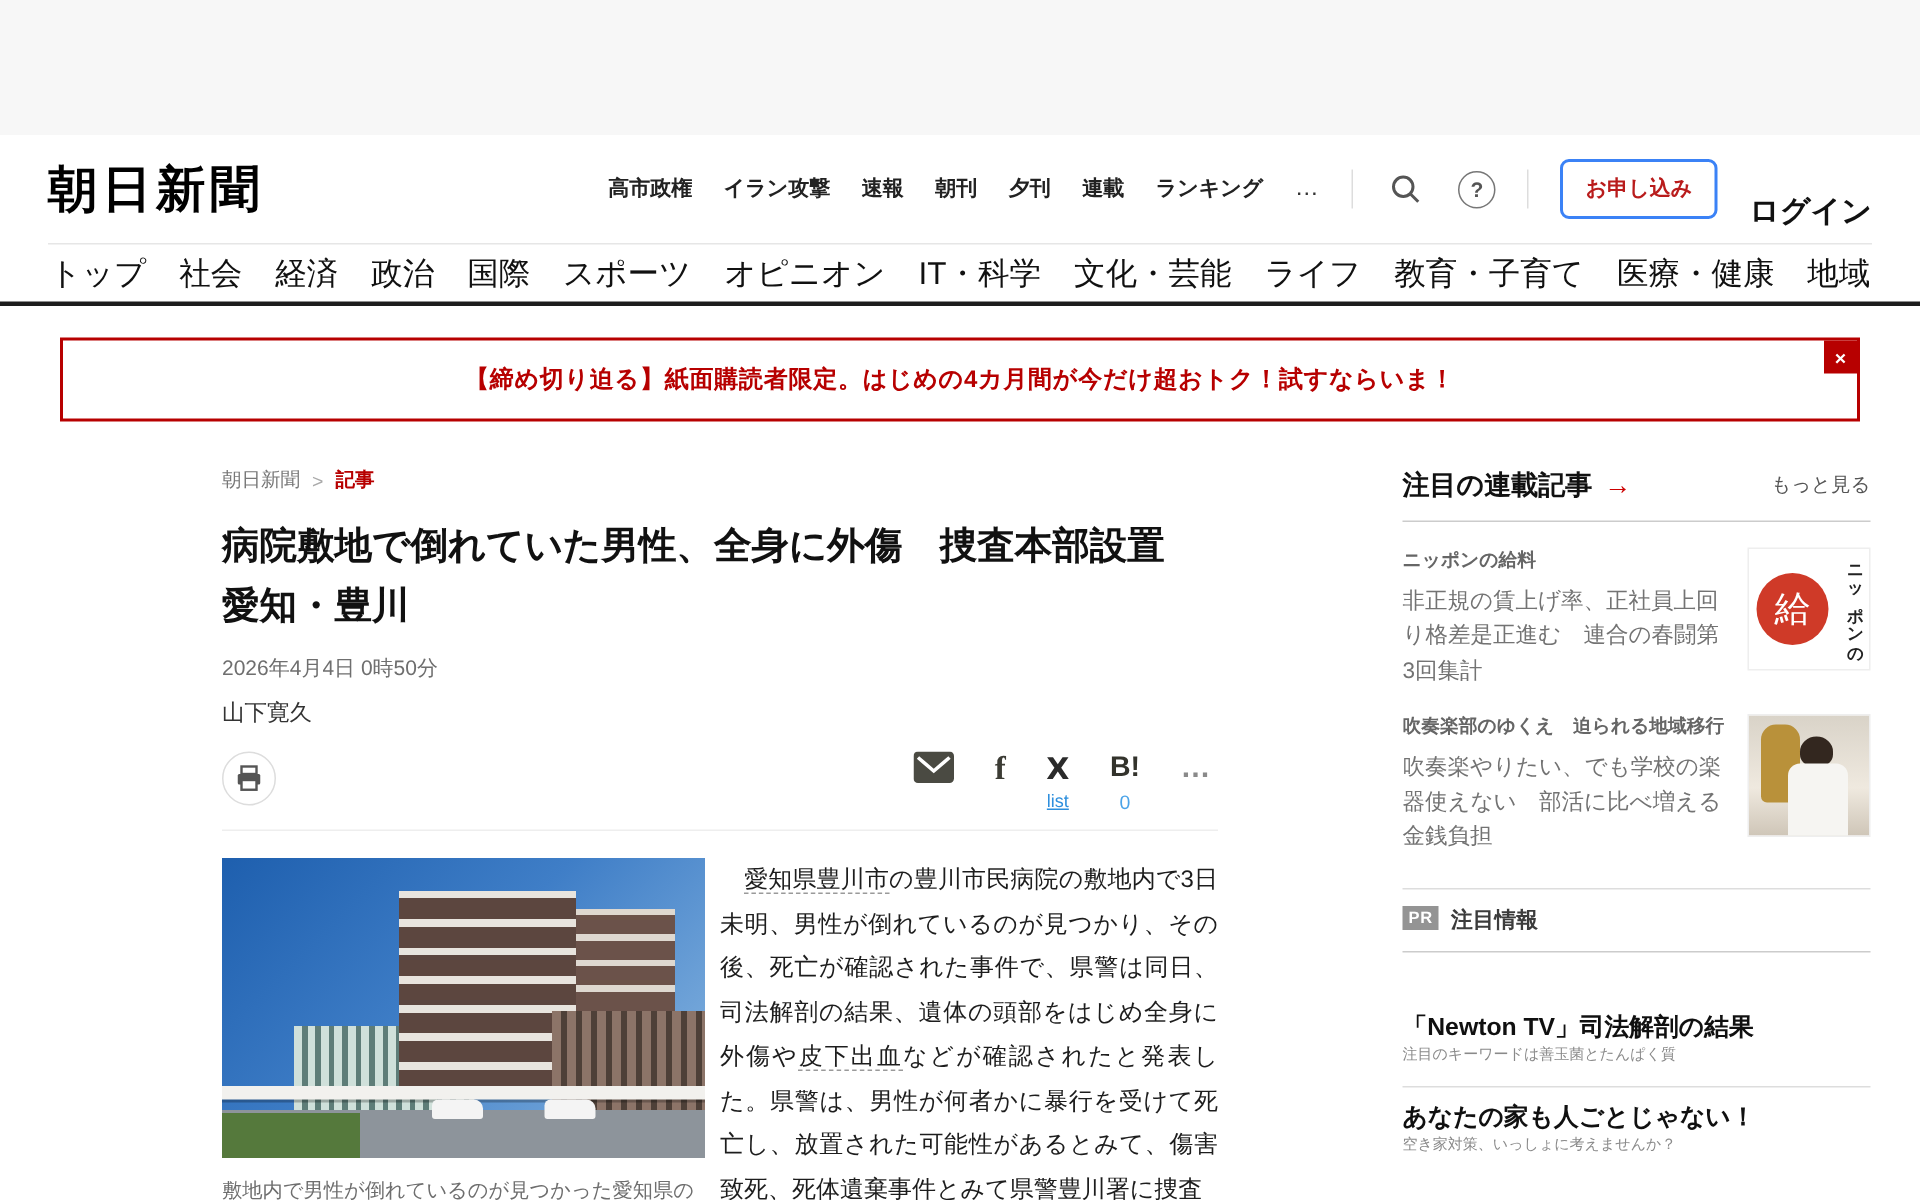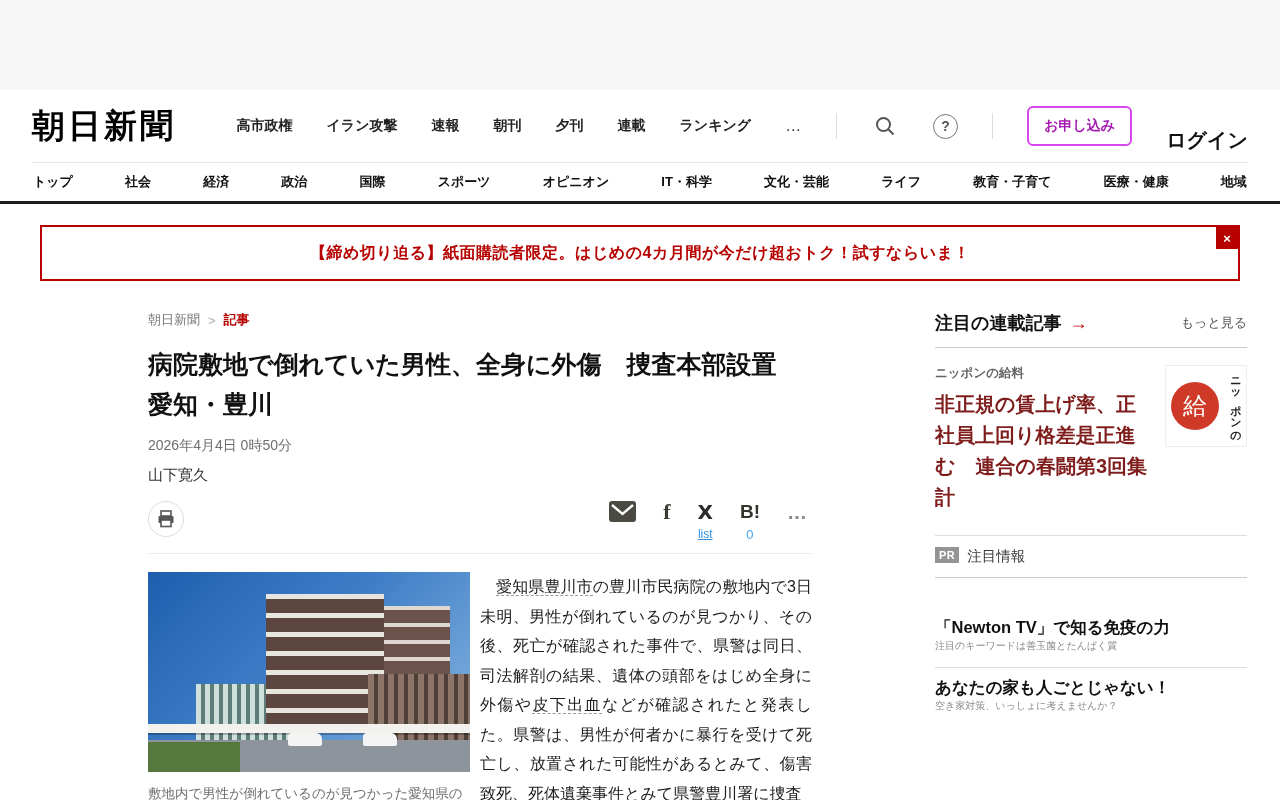--- a/index.html
+++ b/index.html
@@ -6,37 +6,37 @@
   html,body { width:1280px; height:800px; overflow:hidden; background:#fff;
     font-family:"Liberation Sans","DejaVu Sans",sans-serif; color:#222; }
 
   
   .ad-band { height:90px; background:#f7f7f7; }
 
   
   .header { height:72px; display:flex; align-items:center; padding:0 32px; background:#fff; }
   .logo { font-family:"DejaVu Serif","Liberation Serif",serif; font-size:33px; font-weight:700;
     letter-spacing:3px; color:#000; cursor:pointer; }
-  .util { margin-left:auto; display:flex; align-items:center; gap:34px; }
+  .util { margin-left:auto; display:flex; align-items:center; gap:21px; }
   .util a.util-link { font-size:14px; font-weight:700; color:#222; text-decoration:none; white-space:nowrap; cursor:pointer; }
   .util .dots { font-size:16px; color:#333; letter-spacing:1px; cursor:pointer; }
   .vrule { width:1px; height:26px; background:#ddd; }
   .icon-btn { width:28px; height:28px; display:flex; align-items:center; justify-content:center; cursor:pointer; }
   .help-circle { width:25px; height:25px; border:1.5px solid #777; border-radius:50%;
     display:flex; align-items:center; justify-content:center; font-size:14px; color:#555; font-weight:600; cursor:pointer; }
-  .signup-btn { border:2px solid #d946ef; color:#a21caf; font-weight:700; font-size:14px;
+  .signup-btn { border:2px solid #3b82f6; color:#b91c1c; font-weight:700; font-size:14px;
     padding:9px 15px; border-radius:6px; background:#fff; white-space:nowrap; cursor:pointer; }
   .login { font-size:20px; font-weight:700; color:#111; cursor:pointer; white-space:nowrap;margin-top:28px; }
 
   .header-rule { margin:0 32px; border-top:1px solid #e6e6e6; }
 
   
   .main-nav { display:flex; justify-content:space-between; align-items:center;
     padding:0 33px; height:41px; border-bottom:3px solid #1d1d1d; }
-  .main-nav a { font-size:13px; font-weight:700; color:#111; text-decoration:none; white-space:nowrap; cursor:pointer; }
+  .main-nav a { font-size:21px; font-weight:400; color:#111; text-decoration:none; white-space:nowrap; cursor:pointer; }
 
   
   .banner { position:relative; margin:21px 40px 0; height:56px; border:2px solid #b70000;
     display:flex; align-items:center; justify-content:center; background:#fff; }
   .banner-text { color:#b70000; font-size:16px; font-weight:700; letter-spacing:.5px; cursor:pointer; }
   .banner-close { position:absolute; top:0; right:0; width:22px; height:22px; background:#b70000;
     color:#fff; display:flex; align-items:center; justify-content:center; font-size:13px; font-weight:700; cursor:pointer; }
 
   
   .content { display:flex; padding:30px 33px 0 148px; }
@@ -91,36 +91,36 @@
 
   
   .sb-head { display:flex; align-items:center; }
   .sb-title { font-size:18px; font-weight:700; color:#111; cursor:pointer; }
   .sb-arrow { color:#c00; font-size:18px; font-weight:700; margin-left:8px; }
   .sb-more { margin-left:auto; font-size:13px; color:#555; cursor:pointer; }
   .sb-rule { border-top:1px solid #ccc; margin-top:12px; }
   .sb-item { display:flex; margin-top:17px; cursor:pointer; }
   .sb-item-txt { flex:1; padding-right:12px; }
   .sb-cat { font-size:12.5px; color:#666; font-weight:600; }
-  .sb-item-title { margin-top:7px; font-size:20px; font-weight:700; line-height:1.55; color:#7f1d1d; }
+  .sb-item-title { margin-top:7px; font-size:15px; font-weight:400; line-height:1.55; color:#737373; }
   .thumb { width:82px; height:82px; flex:0 0 82px; overflow:hidden; position:relative; border:1px solid #eee; }
   .thumb-stamp { background:#fff; }
   .stamp-circle { position:absolute; left:5px; top:16px; width:48px; height:48px; background:#cf3a28;
     border-radius:50%; display:flex; align-items:center; justify-content:center; color:#fff; font-size:24px; }
   .stamp-text { position:absolute; right:3px; top:4px; writing-mode:vertical-rl; font-size:11px;
     font-weight:700; color:#222; letter-spacing:1px; height:76px; }
   .thumb-band { background:linear-gradient(180deg,#d9d3c8 0%,#efe9df 60%,#cfc6b8 100%); }
   .tuba { position:absolute; left:8px; top:6px; width:26px; height:52px; background:#b9913a; border-radius:10px 10px 4px 4px; }
   .player-hair { position:absolute; left:34px; top:14px; width:22px; height:20px; background:#33271f; border-radius:50% 50% 40% 40%; }
   .player-shirt { position:absolute; left:26px; top:32px; width:40px; height:50px; background:#f6f5f2; border-radius:8px 8px 0 0; }
   .sb-divider { border-top:1px solid #ddd; margin-top:22px; }
 
   .pr-head { display:flex; align-items:flex-start; gap:8px; padding:11px 0; }
   .pr-badge { background:#949494; color:#fff; font-size:11px; font-weight:700; padding:2px 4px; letter-spacing:.5px; }
-  .pr-title { font-size:14.5px; font-weight:400; color:#3c3c3c; }
+  .pr-title { font-size:14.5px; font-weight:700; color:#3c3c3c; }
   .pr-items { margin-top:30px; }
   .pr-item { padding:9px 0 14px; cursor:pointer; }
   .pr-item + .pr-item { border-top:1px solid #ddd; }
   .pr-item-title { font-size:16.5px; font-weight:700; color:#101010; }
   .pr-item-sub { margin-top:0; font-size:10px; color:#8a8a8a; }
 </style>
 </head>
 <body>
 
 <div class="ad-band"></div>
@@ -253,32 +253,43 @@
       <div class="sb-item-txt">
         <div class="sb-cat">ニッポンの給料</div>
         <div class="sb-item-title">非正規の賃上げ率、正社員上回り格差是正進む　連合の春闘第3回集計</div>
       </div>
       <div class="thumb thumb-stamp">
         <div class="stamp-circle">給</div>
         <div class="stamp-text">ニッポンの給料</div>
       </div>
     </div>
 
+    <div class="sb-item">
+      <div class="sb-item-txt">
+        <div class="sb-cat">吹奏楽部のゆくえ　迫られる地域移行</div>
+        <div class="sb-item-title">吹奏楽やりたい、でも学校の楽器使えない　部活に比べ増える金銭負担</div>
+      </div>
+      <div class="thumb thumb-band">
+        <div class="tuba"></div>
+        <div class="player-hair"></div>
+        <div class="player-shirt"></div>
+      </div>
+    </div>
 
     <div class="sb-divider"></div>
 
     <div class="pr-head">
       <span class="pr-badge">PR</span>
       <span class="pr-title">注目情報</span>
     </div>
     <div class="sb-rule" style="margin-top:0;"></div>
 
     <div class="pr-items">
       <div class="pr-item">
-        <div class="pr-item-title">「Newton TV」で知る免疫の力</div>
+        <div class="pr-item-title">「Newton TV」司法解剖の結果</div>
         <div class="pr-item-sub">注目のキーワードは善玉菌とたんぱく質</div>
       </div>
       <div class="pr-item">
         <div class="pr-item-title">あなたの家も人ごとじゃない！</div>
         <div class="pr-item-sub">空き家対策、いっしょに考えませんか？</div>
       </div>
     </div>
   </aside>
 </div>
 

